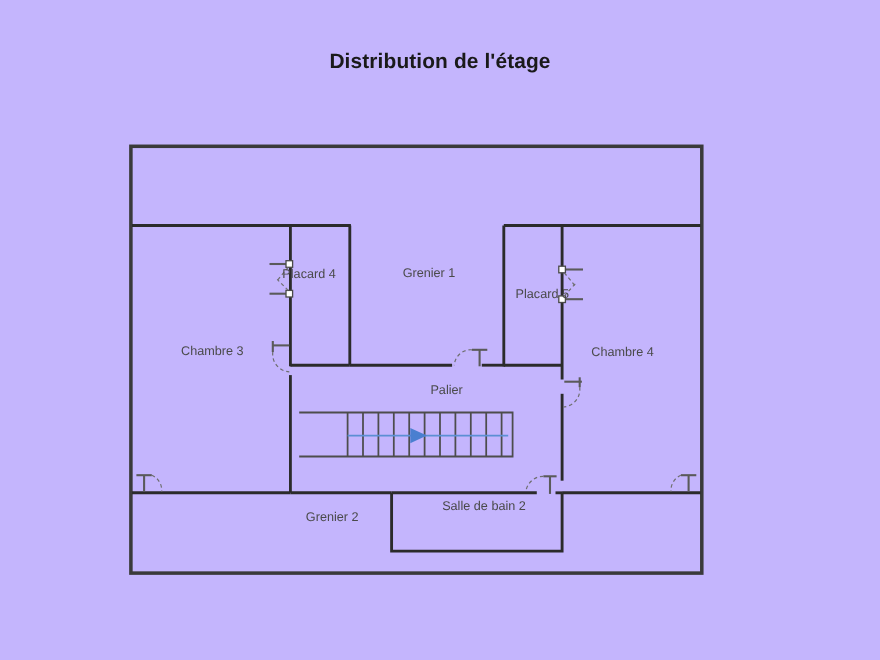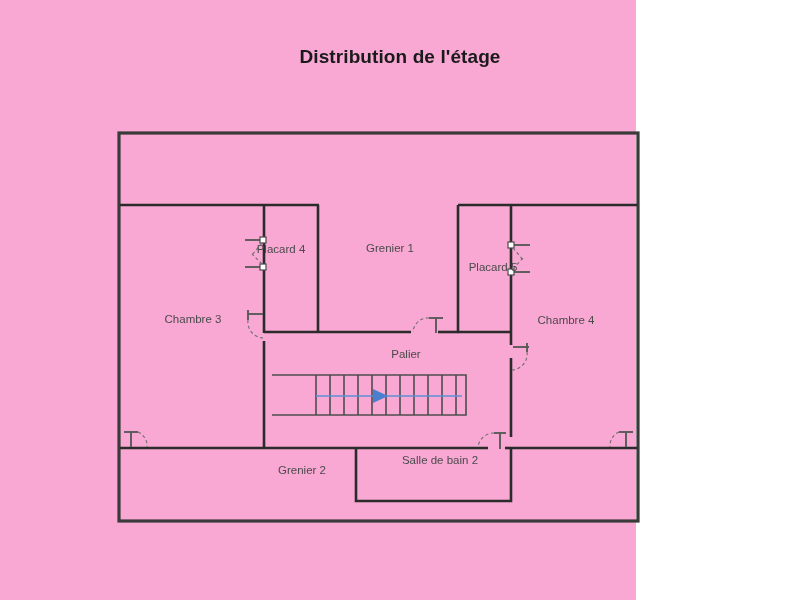--- a/index.html
+++ b/index.html
@@ -8,24 +8,24 @@
     background: #ffffff;
   }
   body {
     width: 800px;
     height: 600px;
     font-family: "Liberation Sans", sans-serif;
     overflow: hidden;
     position: relative;
   }
   #page-root {
-    width: 636px;
+    width: 800px;
     height: 600px;
     position: relative;
-    background: #f9a8d4;
+    background: #c4b5fd;
   }
   .plan-title {
     position: absolute;
     left: 0;
     top: 46px;
     width: 800px;
     text-align: center;
     font-size: 19px;
     font-weight: bold;
     color: #1a1a1a;

